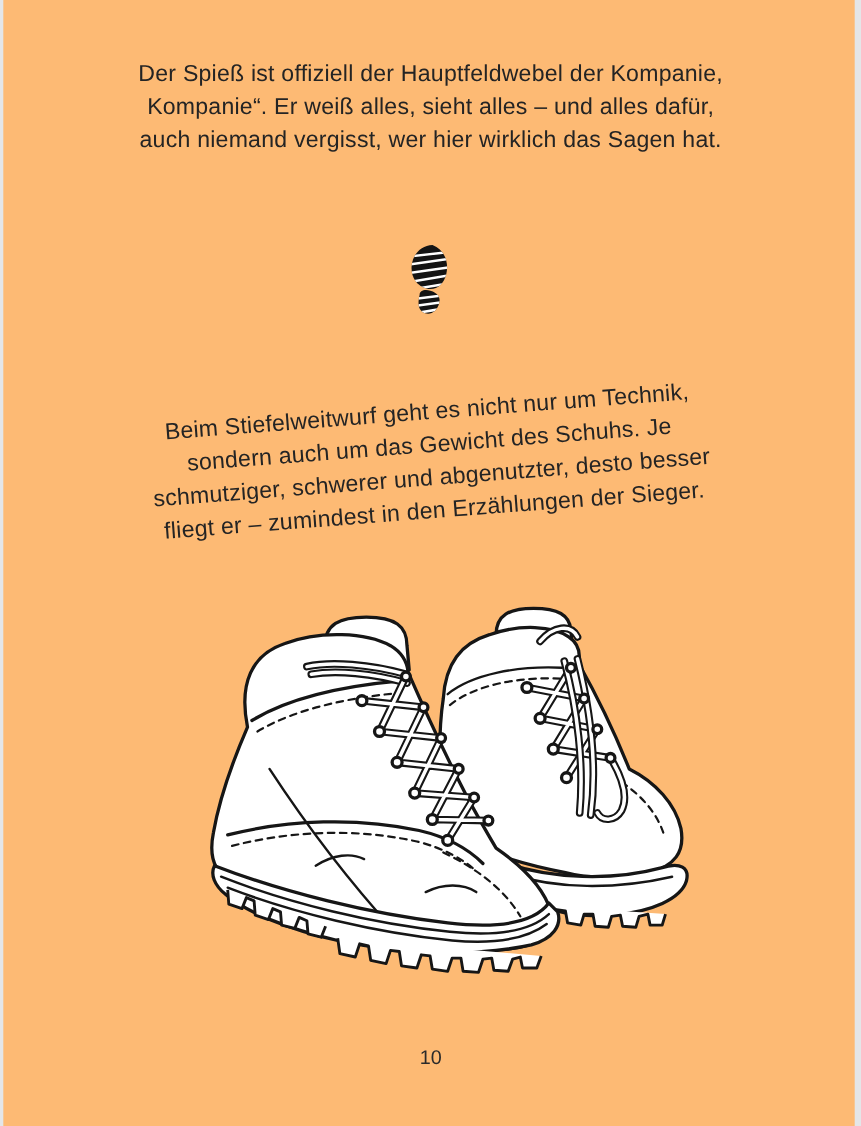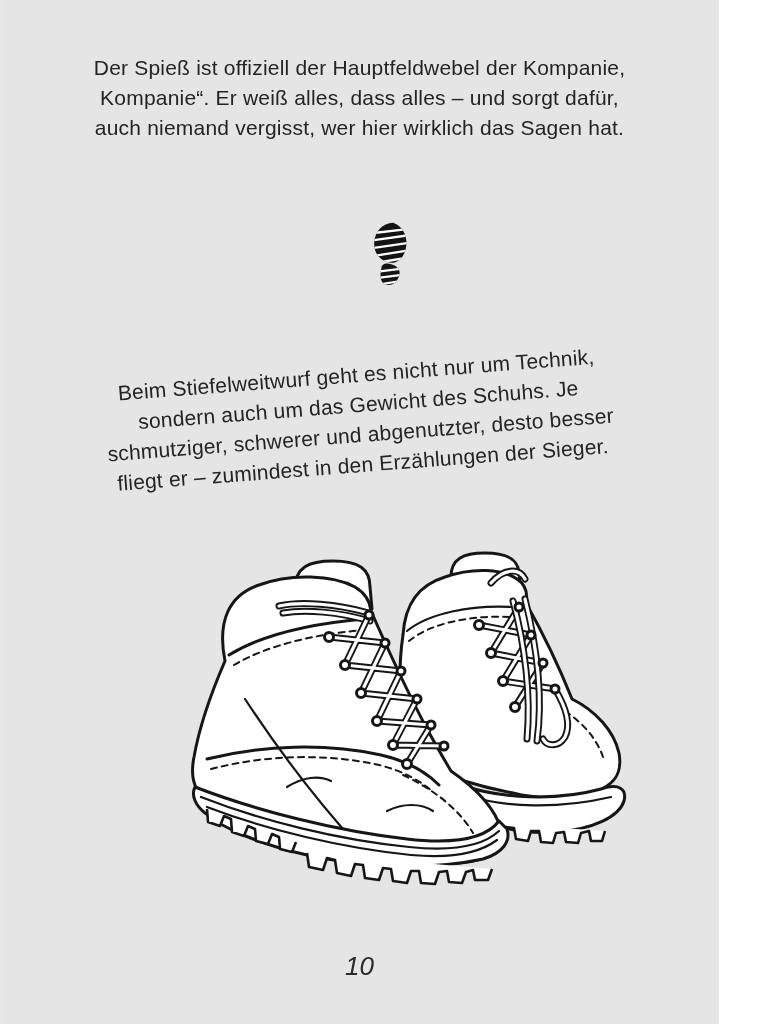--- a/index.html
+++ b/index.html
@@ -1,31 +1,31 @@
 <!DOCTYPE html>
 <html><head>
 <meta charset="utf-8">
 <style>
   html,body{margin:0;padding:0;background:#ffffff;}
   .page{
-    position:relative;width:719px;height:1024px;background:#e5e5e5;overflow:hidden;
+    position:relative;width:783px;height:1024px;background:#fdba74;overflow:hidden;
     font-family:"Liberation Sans","DejaVu Sans",sans-serif;color:#222222;
   }
   .edge{position:absolute;top:0;height:100%;background:#e4e6e8;}
   .edge-left{left:0;width:3px;}
   .edge-right{right:0;width:6px;}
   .para{position:absolute;left:0;width:100%;text-align:center;
     font-size:21px;line-height:30px;letter-spacing:0.2px;color:#242424;margin:0;}
   .para span{display:block;}
   .para-intro{top:53px;}
   .para-caption{top:360px;transform:rotate(-4.4deg);}
   .bootprint{position:absolute;left:365px;top:221px;width:48px;height:66px;}
   .boots{position:absolute;left:166px;top:549px;width:466px;height:358px;}
   .pagenum{position:absolute;left:0;top:951px;width:100%;text-align:center;
-    font-size:26px;color:#2a2a2a;font-style:italic;}
+    font-size:18px;color:#2a2a2a;}
   svg{display:block;width:100%;height:100%;}
   .fillw{fill:#ffffff;stroke:#161616;stroke-width:3;stroke-linejoin:round;stroke-linecap:round;}
   .s3{fill:none;stroke:#161616;stroke-width:3;stroke-linecap:round;stroke-linejoin:round;}
   .s2{fill:none;stroke:#161616;stroke-width:2.2;stroke-linecap:round;stroke-linejoin:round;}
   .dash{fill:none;stroke:#161616;stroke-width:2;stroke-dasharray:6 5;stroke-linecap:round;}
   .lace-o{fill:none;stroke:#161616;stroke-width:7;stroke-linecap:round;stroke-linejoin:round;}
   .lace-i{fill:none;stroke:#ffffff;stroke-width:3.2;stroke-linecap:round;stroke-linejoin:round;}
   .eyelet{fill:#ffffff;stroke:#161616;stroke-width:3;}
   .teeth{fill:#ffffff;stroke:#161616;stroke-width:2.6;stroke-linejoin:round;}
   .ink{fill:#141414;stroke:none;}
@@ -34,21 +34,21 @@
 </head>
 <body>
 
 <div class="page">
 
   <div class="edge edge-left"></div>
   <div class="edge edge-right"></div>
 
   <p class="para para-intro">
     <span>Der Spieß ist offiziell der Hauptfeldwebel der Kompanie,</span>
-    <span>Kompanie“. Er weiß alles, dass alles – und sorgt dafür,</span>
+    <span>Kompanie“. Er weiß alles, sieht alles – und alles dafür,</span>
     <span>auch niemand vergisst, wer hier wirklich das Sagen hat.</span>
   </p>
 
   <div class="bootprint">
     <svg viewBox="0 0 56 88" aria-hidden="true">
       <defs>
         <clipPath id="bpSole">
             <path d="M27,2 C13,5 5,17 6,31 C7,44 15,53 27,55 C39,57 48,48 49,34 C50,19 42,5 27,2 Z"></path>
           </clipPath>
         <clipPath id="bpHeel">

